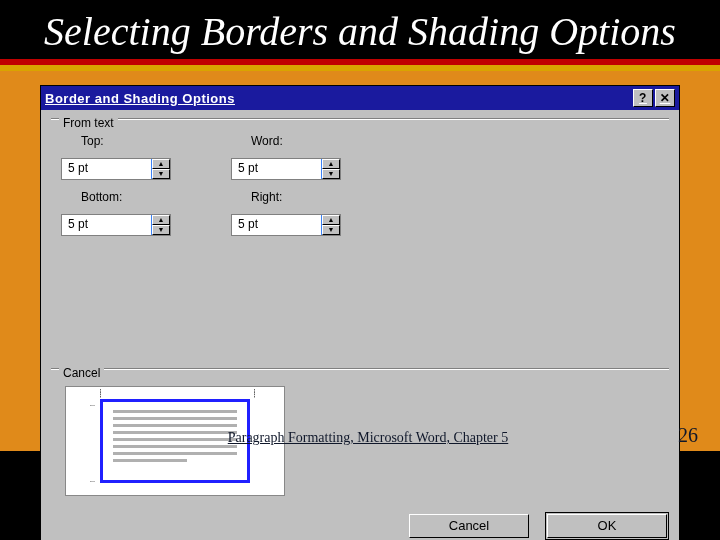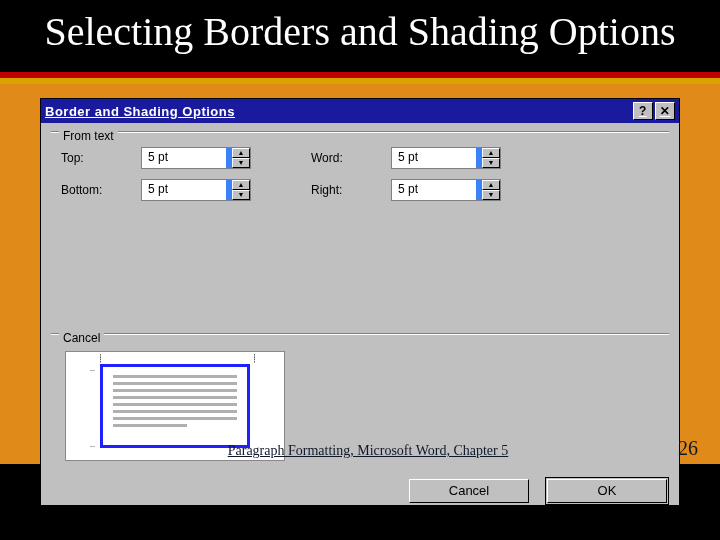--- a/index.html
+++ b/index.html
@@ -5,26 +5,27 @@
   * { box-sizing: border-box; margin: 0; padding: 0; }
   body {
     width: 720px;
     height: 540px;
     background: #000;
     font-family: "Times New Roman", serif;
     overflow: hidden;
     position: relative;
   }
   .slide-title-area {
-    padding: 10px 20px 18px 20px;
+    padding: 10px 20px 5px 20px;
     color: #fff;
     font-size: 40px;
     line-height: 1.1;
     text-align: center;
     background: #000;
+    font-style: italic;
   }
   .stripe-red { height: 6px; background: #c00000; }
   .stripe-gold { height: 6px; background: #d9a400; }
   .body-area {
     background: #e08a1a;
     height: 380px;
     padding: 14px 30px 10px 30px;
     position: relative;
   }
   .dialog {
@@ -75,35 +76,35 @@
     height: 0;
     margin-top: 0;
     margin-left: 0;
   }
   .from-text-body {
     padding: 14px 10px 10px 10px;
     display: flex;
     gap: 60px;
   }
   .col { display: flex; flex-direction: column; gap: 10px; }
-  .field-row { display: flex; align-items: center; gap: 10px; }
+  .field-row { display: flex; align-items: center; gap: 10px; flex-direction: column; }
   .field-label { width: 70px; font-size: 12px; }
   .spinner {
     display: flex;
     height: 22px;
     width: 110px;
     border: 1px solid #808080;
     background: #fff;
   }
   .spinner-text {
     flex: 1;
     padding: 2px 6px;
     font-size: 12px;
     background: #fff;
-    border-right: 6px solid #3b82f6;
+    border-right: 1px solid #3b82f6;
   }
   .spinner-btns { display: flex; flex-direction: column; width: 18px; }
   .spin-btn {
     flex: 1;
     background: #c0c0c0;
     border: 1px solid #000;
     border-top-color: #fff; border-left-color: #fff;
     font-size: 7px;
     line-height: 7px;
     text-align: center;

